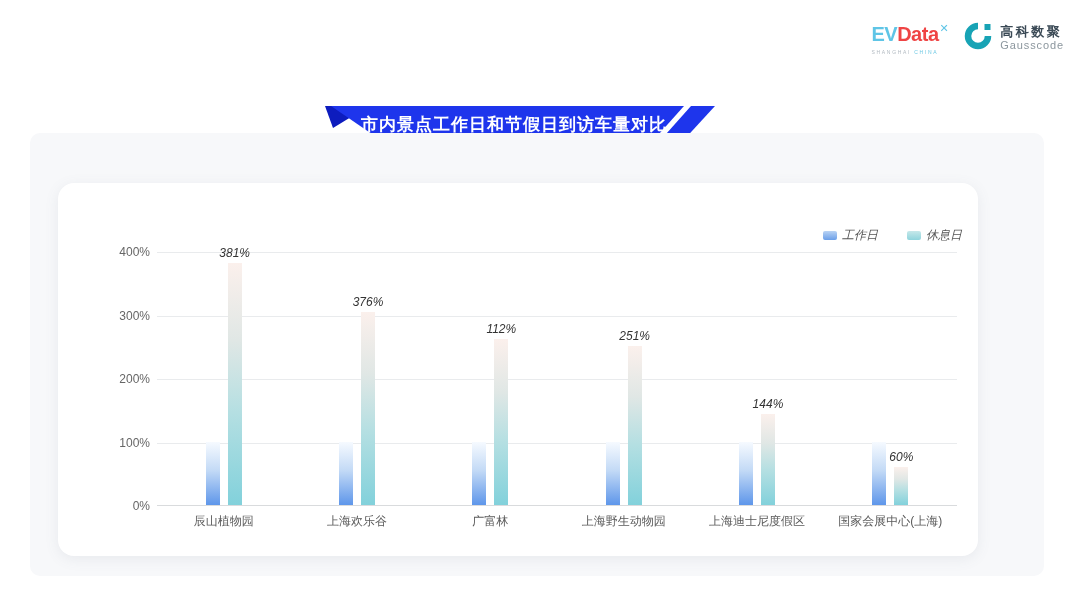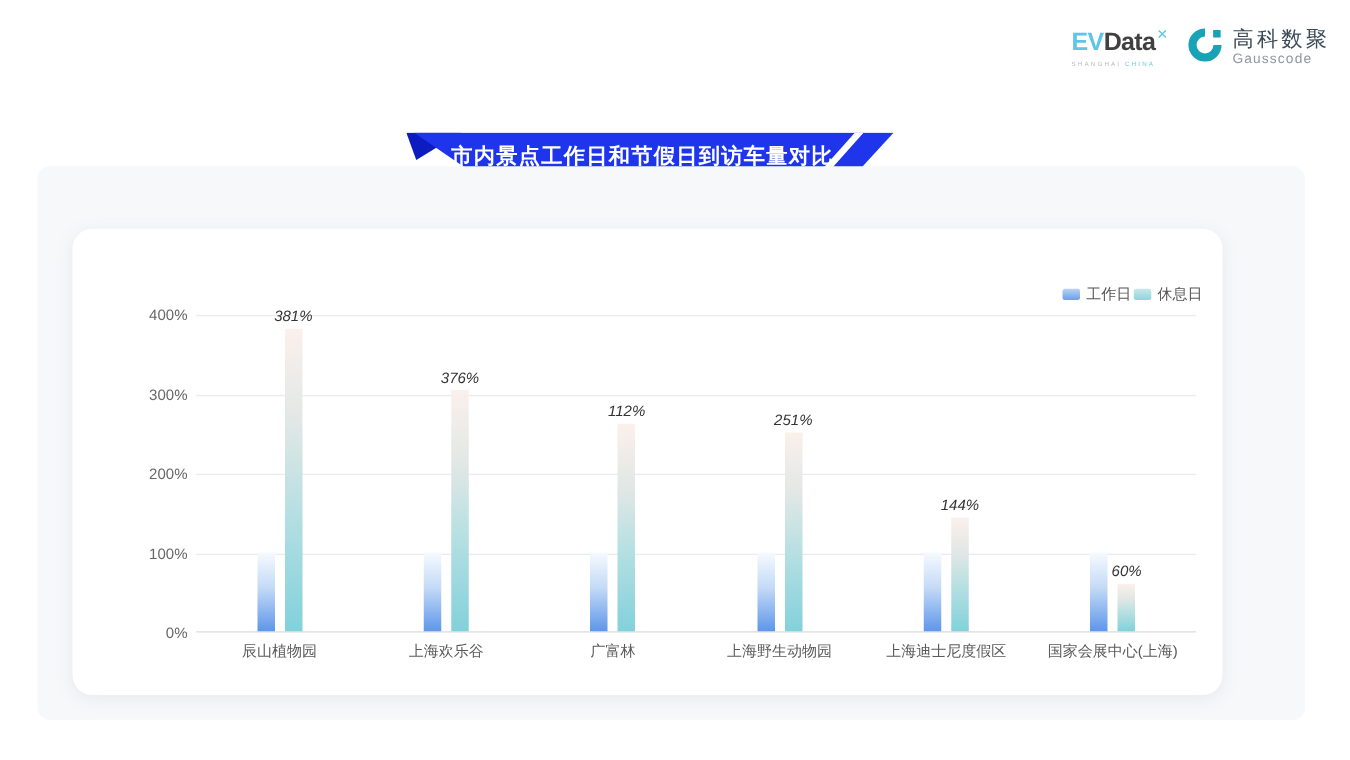--- a/index.html
+++ b/index.html
@@ -5,48 +5,48 @@
   * { margin:0; padding:0; box-sizing:border-box; }
   html,body { width:1080px; height:608px; background:#ffffff; overflow:hidden;
               font-family:"Liberation Sans","DejaVu Sans",sans-serif; }
   .page { position:relative; width:1080px; height:608px; }
 
   
   .topbar { position:absolute; top:21px; right:16px; display:flex; align-items:flex-start; gap:16px; }
   .evdata-logo { text-align:left; padding-top:3px; }
   .evdata-row { font-size:20px; font-weight:bold; letter-spacing:-0.5px; line-height:20px; }
   .evdata-row .ev { color:#5fc5e6; }
-  .evdata-row .dt { color:#404040; }
+  .evdata-row .dt { color:#ef4444; }
   .evdata-row .x-icon { color:#5fc5e6; font-size:11px; position:relative; top:-9px; left:1px; font-weight:bold; }
   .evdata-sub { font-size:5px; letter-spacing:1.7px; margin-top:2px; color:#b2bac1; white-space:nowrap; }
   .evdata-sub .cn { color:#6fc9e4; }
   .gausscode-logo { display:flex; align-items:center; gap:7px; }
   .gc-text { line-height:1.05; }
-  .gc-cn { font-size:17px; font-weight:normal; color:#3b4a56; letter-spacing:2.5px;text-align:right; }
+  .gc-cn { font-size:13px; font-weight:bold; color:#3b4a56; letter-spacing:2.5px; }
   .gc-en { font-size:11px; color:#8c979e; letter-spacing:0.9px; margin-top:1px; }
 
   
   .banner { position:absolute; left:325px; top:106px; width:390px; height:37px; }
   .banner-fold { position:absolute; inset:0; background:#0d1cbe;
                  clip-path:polygon(0 0, 44px 0, 8px 22px); }
   .banner-body { position:absolute; inset:0; background:#1e35ec;
                  clip-path:polygon(6px 0, 100% 0, calc(100% - 34px) 100%, 60px 100%); }
   .banner-slash { position:absolute; inset:0; background:#ffffff;
                  clip-path:polygon(calc(100% - 64px) 100%, calc(100% - 31px) 0, calc(100% - 24px) 0, calc(100% - 57px) 100%); }
   .banner-text { position:absolute; inset:0; display:flex; align-items:center; justify-content:center;
                  padding:0 46px 0 34px; color:#ffffff; font-size:17px; font-weight:bold; letter-spacing:1px; white-space:nowrap; }
 
   
   .panel { position:absolute; left:30px; top:133px; width:1014px; height:443px;
            background:#f7f8fa; border-radius:10px; }
   .card  { position:absolute; left:28px; top:50px; width:920px; height:373px;
            background:#ffffff; border-radius:16px; box-shadow:0 3px 14px rgba(100,110,130,0.10); }
 
   
-  .legend { position:absolute; top:44px; right:16px; display:flex; gap:2px; align-items:center; }
+  .legend { position:absolute; top:44px; right:16px; display:flex; gap:29px; align-items:center;font-style:italic; }
   .legend-item { display:flex; align-items:center; gap:5px; cursor:pointer; }
   .swatch { width:14px; height:9px; border-radius:2px; display:inline-block; }
   .swatch-workday { background:linear-gradient(180deg,#b9d3f4 0%,#6b9fe9 100%); }
   .swatch-holiday { background:linear-gradient(180deg,#c6e8ea 0%,#8fd4dc 100%); }
   .legend-label { font-size:12px; color:#555555; }
 
   
   .y-axis { position:absolute; left:18px; top:69px; width:74px; height:254px; }
   .ytick  { position:absolute; right:0; transform:translateY(-50%); font-size:12px; color:#666666; }
   .plot   { position:absolute; left:99px; top:69px; width:800px; height:254px;

